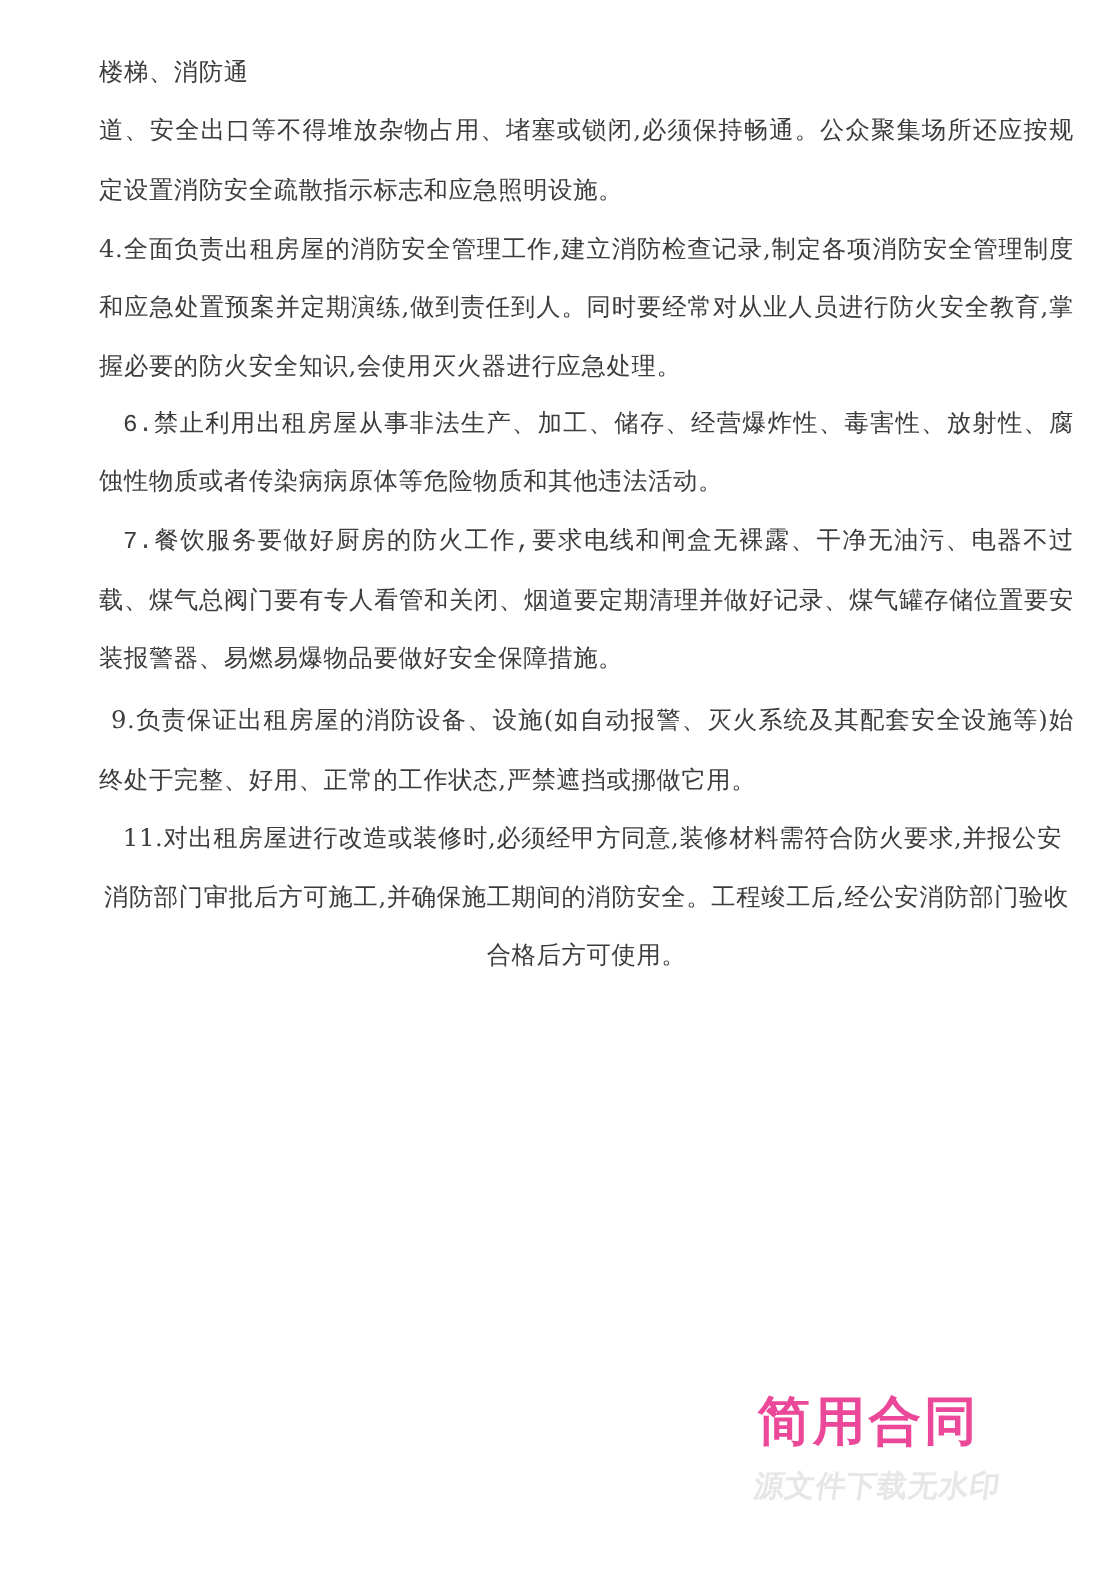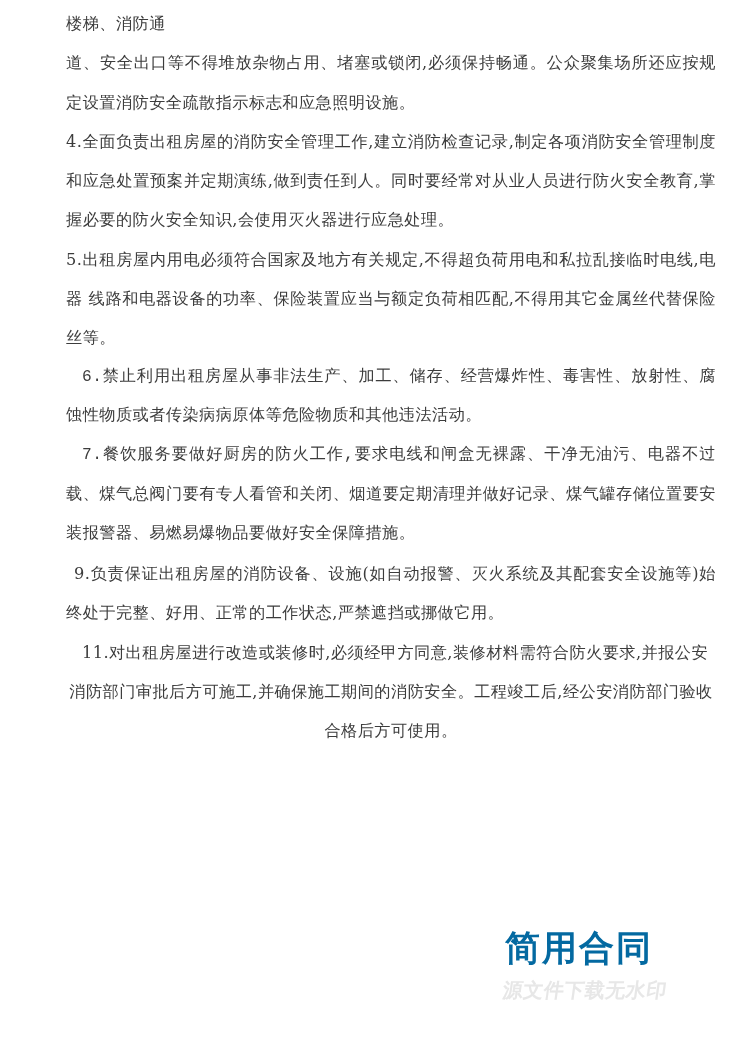--- a/index.html
+++ b/index.html
@@ -17,21 +17,21 @@
     height: 1064px;
     background: #ffffff;
     overflow: hidden;
     box-sizing: border-box;
   }
   #doc-body {
     position: absolute;
     left: 0;
     top: 0;
     width: 742px;
-    padding: 4px 26px 0 66px;
+    padding: 28px 26px 0 66px;
     box-sizing: border-box;
   }
   .para {
     margin: 0;
     padding: 0;
     font-size: 16.2px;
     line-height: 39.3px;
     color: #2e2e2e;
     text-align: justify;
     text-justify: inter-ideograph;
@@ -67,21 +67,21 @@
     z-index: 0;
   }
   .wm-main {
     position: absolute;
     left: 2px;
     top: 0px;
     font-family: "DejaVu Sans", "Liberation Sans", sans-serif;
     font-weight: bold;
     font-size: 35px;
     letter-spacing: 2px;
-    color: #0369a1;
+    color: #ec4899;
     line-height: 40px;
     white-space: nowrap;
   }
   .wm-sub {
     position: absolute;
     left: 0px;
     top: 50px;
     font-family: "DejaVu Sans", "Liberation Sans", sans-serif;
     font-weight: bold;
     font-size: 20px;
@@ -104,21 +104,20 @@
   <div id="watermark">
     <div class="wm-main">简用合同</div>
     <div class="wm-sub">源文件下载无水印</div>
   </div>
 
   <div id="doc-body">
     <div id="text-layer">
       <p class="para first-line">楼梯、消防通</p>
       <p class="para">道、安全出口等不得堆放杂物占用、堵塞或锁闭,必须保持畅通。公众聚集场所还应按规定设置消防安全疏散指示标志和应急照明设施。</p>
       <p class="para">4.全面负责出租房屋的消防安全管理工作,建立消防检查记录,制定各项消防安全管理制度和应急处置预案并定期演练,做到责任到人。同时要经常对从业人员进行防火安全教育,掌握必要的防火安全知识,会使用灭火器进行应急处理。</p>
-      <p class="para">5.出租房屋内用电必须符合国家及地方有关规定,不得超负荷用电和私拉乱接临时电线,电器 线路和电器设备的功率、保险装置应当与额定负荷相匹配,不得用其它金属丝代替保险丝等。</p>
       <p class="para indent">6.禁止利用出租房屋从事非法生产、加工、储存、经营爆炸性、毒害性、放射性、腐蚀性物质或者传染病病原体等危险物质和其他违法活动。</p>
       <p class="para indent">7.餐饮服务要做好厨房的防火工作,要求电线和闸盒无裸露、干净无油污、电器不过载、煤气总阀门要有专人看管和关闭、烟道要定期清理并做好记录、煤气罐存储位置要安装报警器、易燃易爆物品要做好安全保障措施。</p>
       <p class="para indent-small">9.负责保证出租房屋的消防设备、设施(如自动报警、灭火系统及其配套安全设施等)始终处于完整、好用、正常的工作状态,严禁遮挡或挪做它用。</p>
       <p class="para indent-small last">11.对出租房屋进行改造或装修时,必须经甲方同意,装修材料需符合防火要求,并报公安消防部门审批后方可施工,并确保施工期间的消防安全。工程竣工后,经公安消防部门验收合格后方可使用。</p>
     </div>
   </div>
 
 </div>
 
 </body></html>

